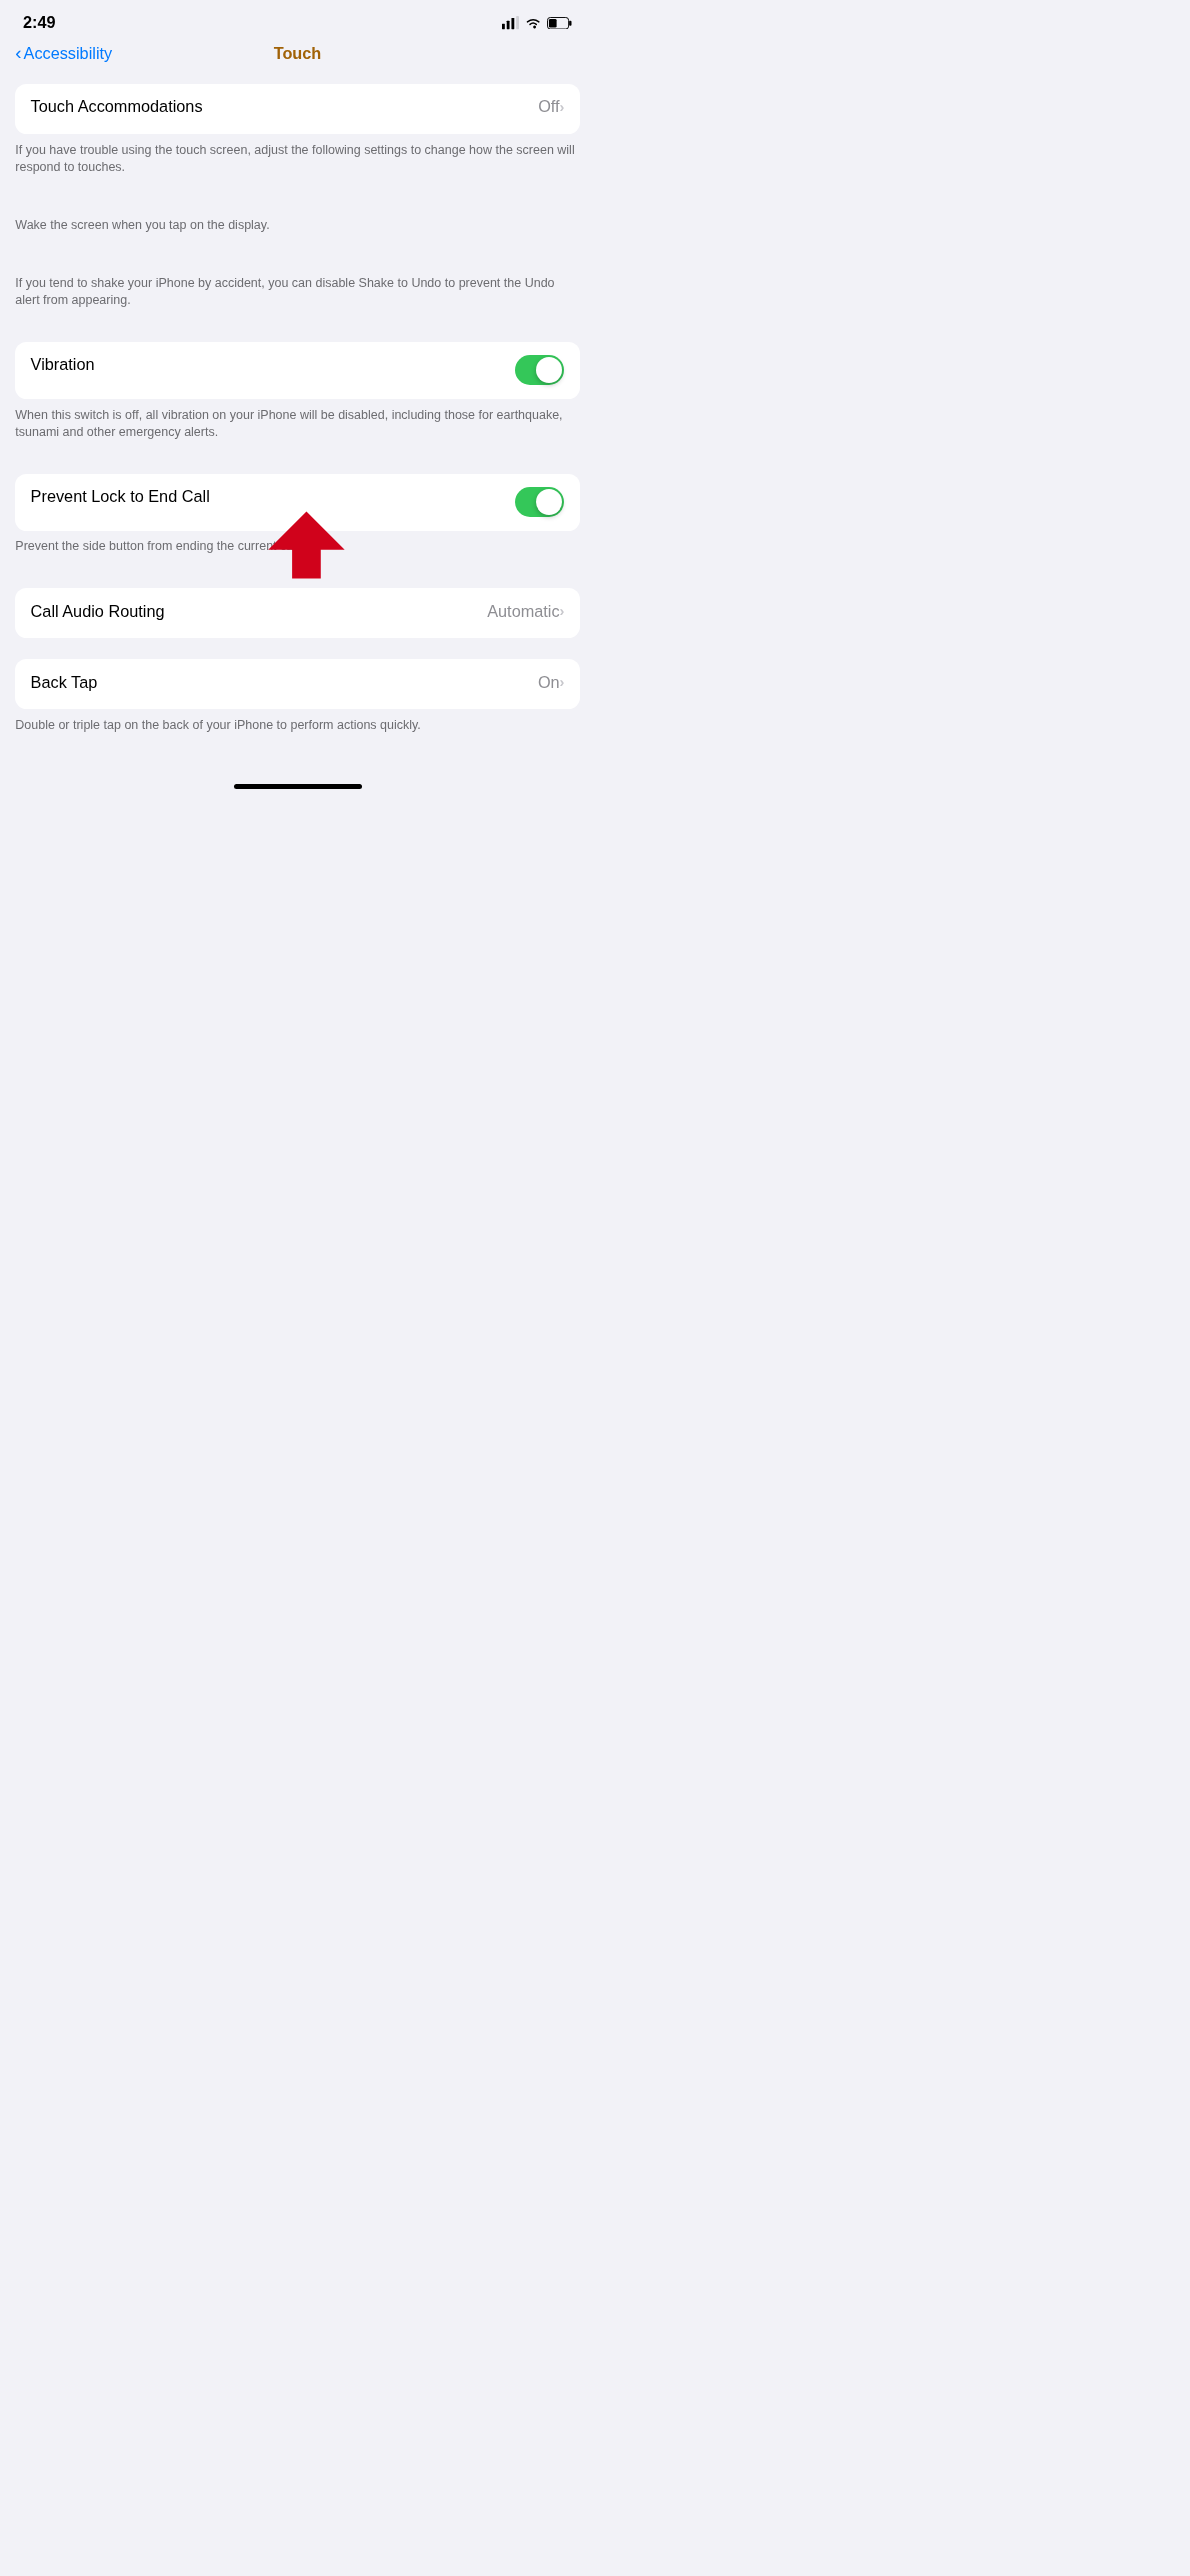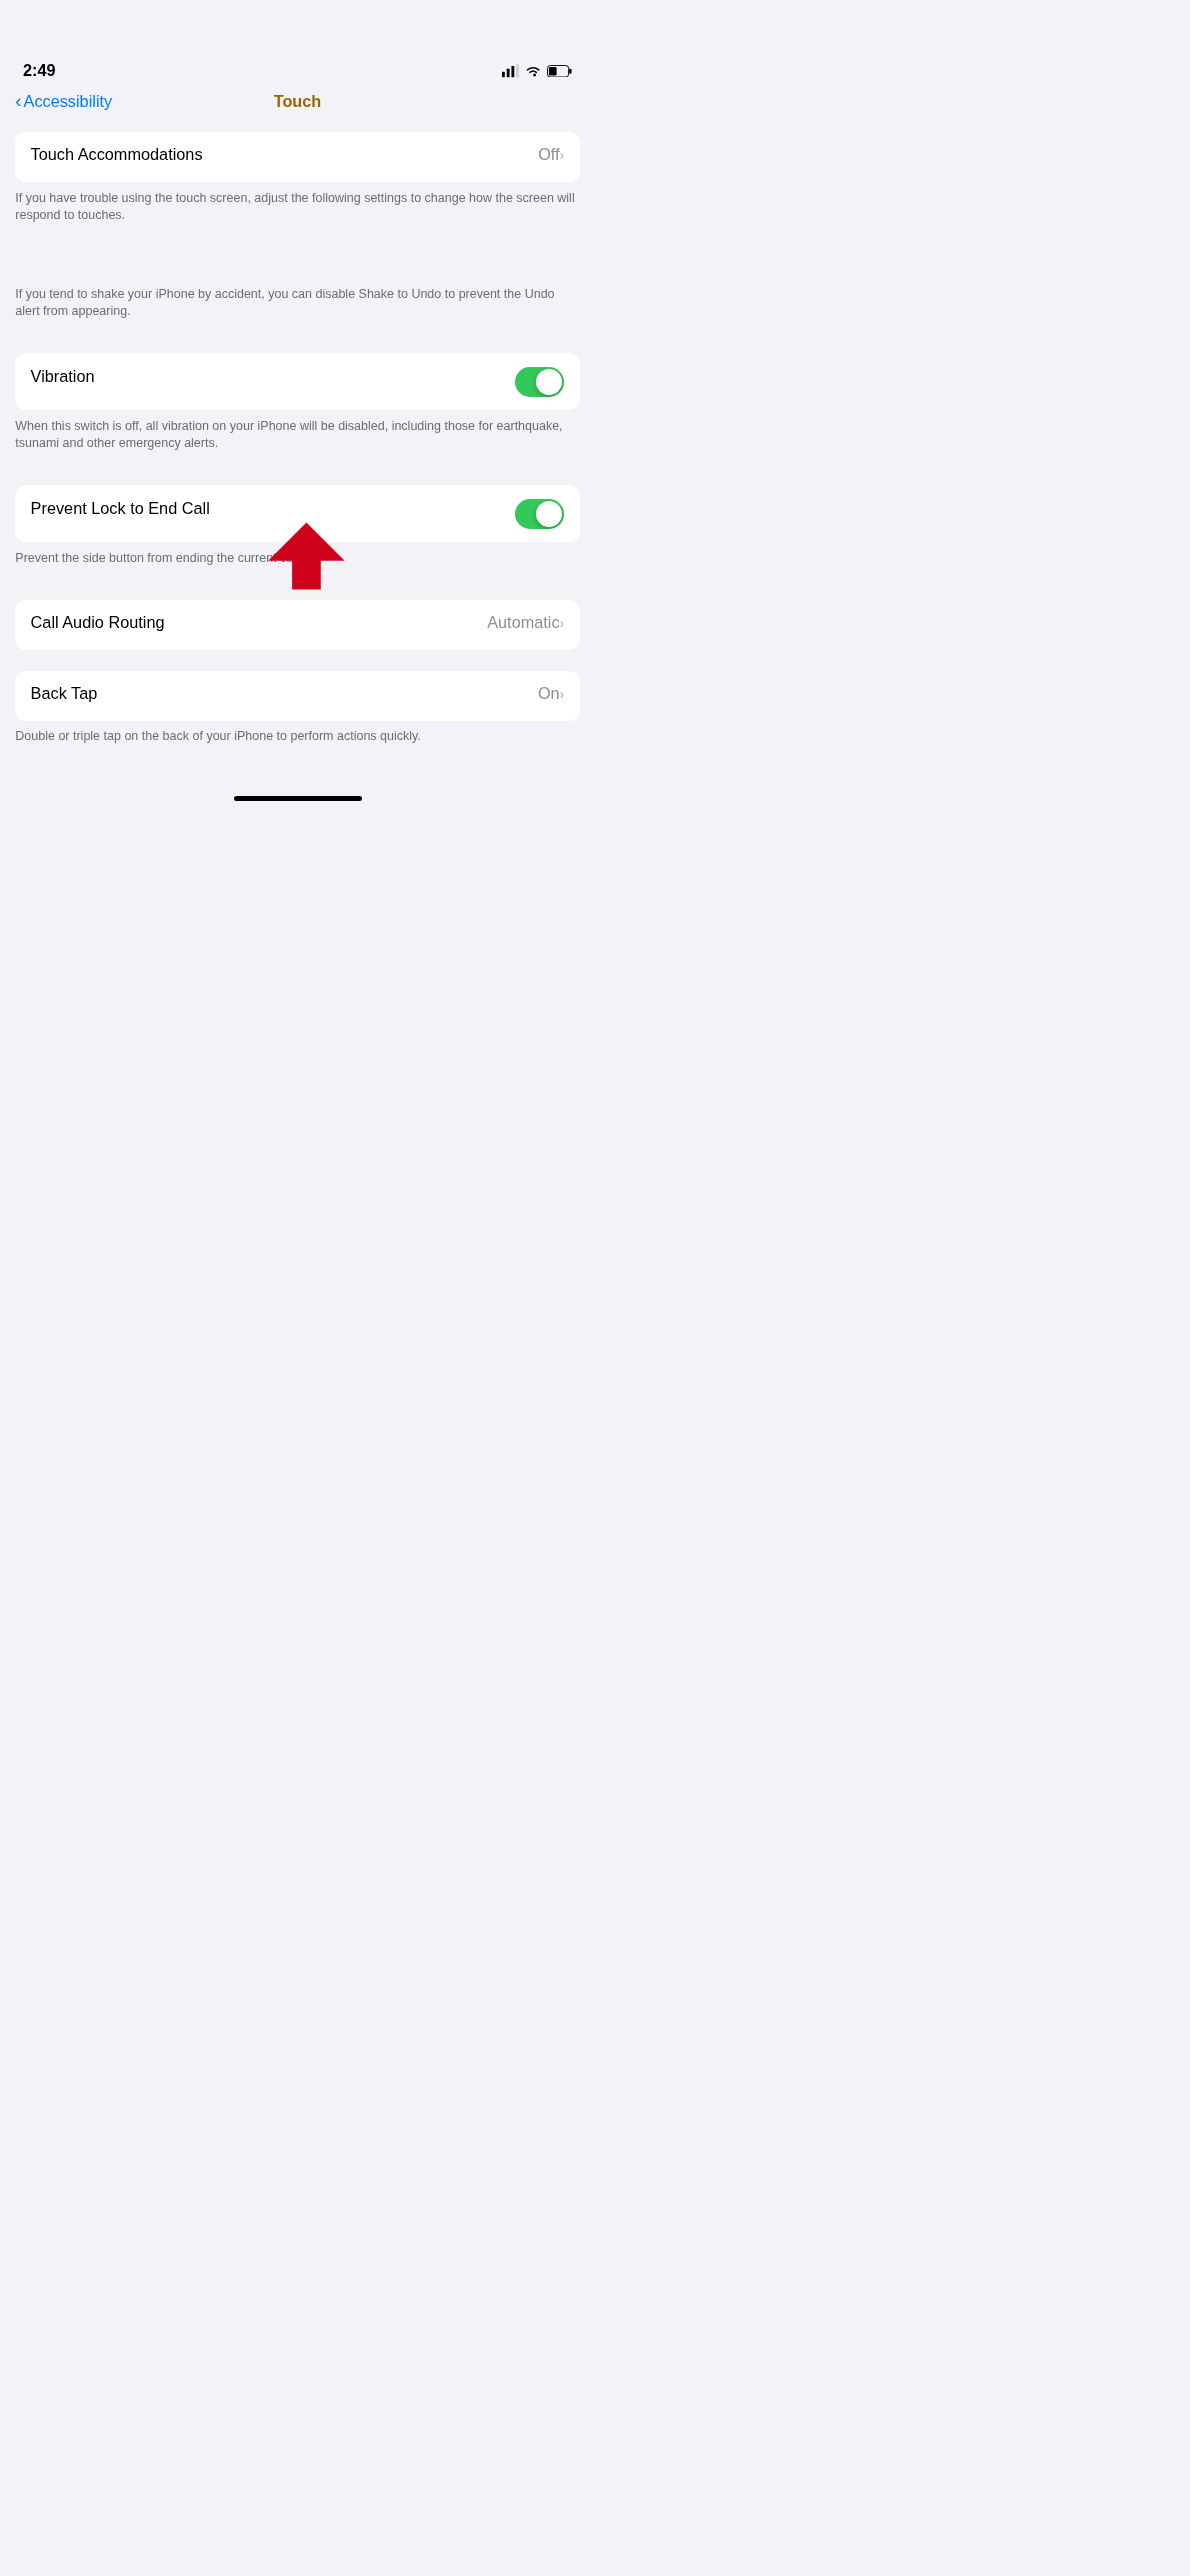--- a/index.html
+++ b/index.html
@@ -13,21 +13,20 @@
       overflow-x: hidden;
     }
 
     
     .status-bar {
       display: flex;
       justify-content: space-between;
       align-items: center;
       padding: 13.4px 23px 7.7px 23px;
       background: #f2f2f7;
-      margin-top: 48px;
     }
     .status-time {
       font-size: 16.3px;
       font-weight: 600;
       color: #000;
     }
     .status-icons {
       display: flex;
       align-items: center;
       gap: 5.8px;
@@ -200,20 +199,21 @@
         <span class="chevron-right">›</span>
       </div>
     </div>
   </div>
   <p class="description">If you have trouble using the touch screen, adjust the following settings to change how the screen will respond to touches.</p>
 </div>
 
 <div class="section-gap"></div>
 
 <div class="section">
+  <p class="description">Wake the screen when you tap on the display.</p>
 </div>
 
 <div class="section-gap"></div>
 
 <div class="section">
   <p class="description">If you tend to shake your iPhone by accident, you can disable Shake to Undo to prevent the Undo alert from appearing.</p>
 </div>
 
 <div class="section-gap"></div>
 

